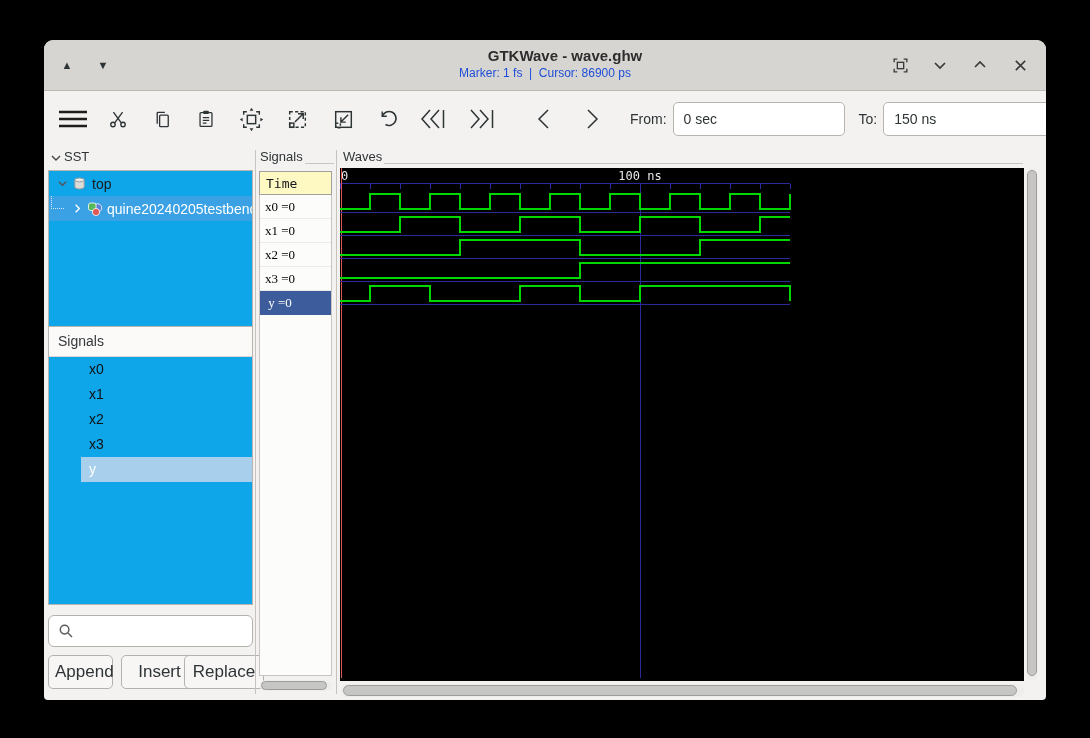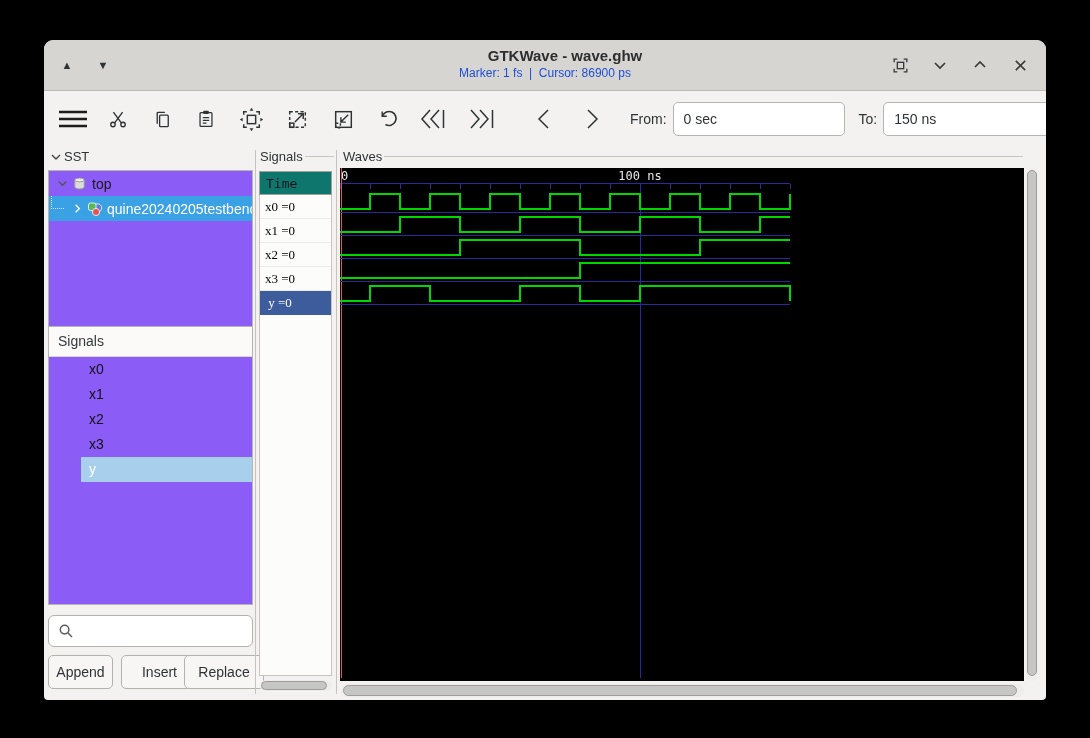--- a/index.html
+++ b/index.html
@@ -18,40 +18,40 @@
   .tb-right{position:absolute;right:14px;top:0;height:50px;display:flex;align-items:center;gap:16px;}
   .winctl{width:24px;height:24px;display:flex;align-items:center;justify-content:center;}
   
   #toolbar{position:absolute;left:0;top:51px;width:100%;height:56px;display:flex;align-items:center;}
   .tbtn{height:36px;display:flex;align-items:center;justify-content:center;border-radius:4px;flex:0 0 auto;}
   .tbtn svg{display:block;}
   .tlabel{font-size:14px;color:#2e3436;margin:0 6px 0 14px;flex:0 0 auto;}
   .tinput{width:150px;height:32px;border:1px solid #b7b3ae;border-radius:5px;background:#fff;
     padding:0 10px;font-size:14px;color:#2e3436;font-family:"Liberation Sans",sans-serif;outline:none;flex:0 0 auto;}
   
-  .frame-label{position:absolute;font-size:13px;color:#2e3436;display:flex;align-items:center;}
+  .frame-label{position:absolute;font-size:13px;color:#2e3436;display:flex;align-items:flex-end;}
   .frame-line{height:0;border-top:1px solid #c9c5c0;margin-left:2px;}
   
-  .panel-box{position:absolute;background:#8b5cf6;border:1px solid #b8b4b0;box-sizing:border-box;}
+  .panel-box{position:absolute;background:#0ea5e9;border:1px solid #b8b4b0;box-sizing:border-box;}
   .tree-row{height:25px;display:flex;align-items:center;font-size:14px;color:#1a1a1a;white-space:nowrap;overflow:hidden;}
   .tree-row.sel{background:#3ba1e5;color:#fff;}
   .exp{width:14px;display:flex;justify-content:center;margin:0 3px 0 6px;flex:0 0 auto;}
   .list-header{height:29px;line-height:29px;padding-left:9px;font-size:14px;color:#35383b;
     background:#fbfaf9;border-bottom:1px solid #dad7d3;}
   .name-row{height:25px;line-height:25px;padding-left:8px;font-size:14px;color:#111;margin-left:32px;}
   .name-row.sel{background:#a8cfec;color:#fff;}
   #search-box{position:absolute;left:4px;top:575px;width:205px;height:32px;background:#fff;
     border:1px solid #b5b1ac;border-radius:6px;box-sizing:border-box;display:flex;align-items:center;}
   #search-box input{border:none;outline:none;flex:1;font-size:14px;font-family:"Liberation Sans",sans-serif;background:transparent;color:#222;}
   .gbtn{position:absolute;top:615px;height:34px;background:#f7f6f5;border:1px solid #b5b1ac;border-radius:5px;
-    font-size:14px;color:#2e3436;font-family:"Liberation Sans",sans-serif;box-sizing:border-box;}
+    font-size:17px;color:#2e3436;font-family:"Liberation Sans",sans-serif;box-sizing:border-box;}
   
   .vsplit{position:absolute;top:110px;width:1px;background:#c6c2be;}
   
-  #time-header{position:absolute;left:215px;top:131px;width:73px;height:24px;background:#0f766e;
+  #time-header{position:absolute;left:215px;top:131px;width:73px;height:24px;background:#fef9c3;
     border:1px solid #a2a09d;box-sizing:border-box;font-family:"DejaVu Sans Mono",monospace;
     font-size:13px;color:#16161e;display:flex;align-items:center;padding-left:6px;}
   #mid-panel{position:absolute;left:215px;top:155px;width:73px;height:481px;background:#fcfcfb;
     border:1px solid #c8c4c0;border-top:none;box-sizing:border-box;overflow:hidden;}
   .sig-row{height:23px;line-height:23px;padding-left:5px;font-family:Liberation Serif, serif;
     font-size:13px;color:#000;white-space:pre;border-bottom:1px solid #eceae8;}
   .sig-row.sel{background:#3d5c9c;color:#fff;border-bottom-color:#3d5c9c;}
   
   #wave-canvas{position:absolute;left:296px;top:128px;width:684px;height:513px;background:#000;}
   

